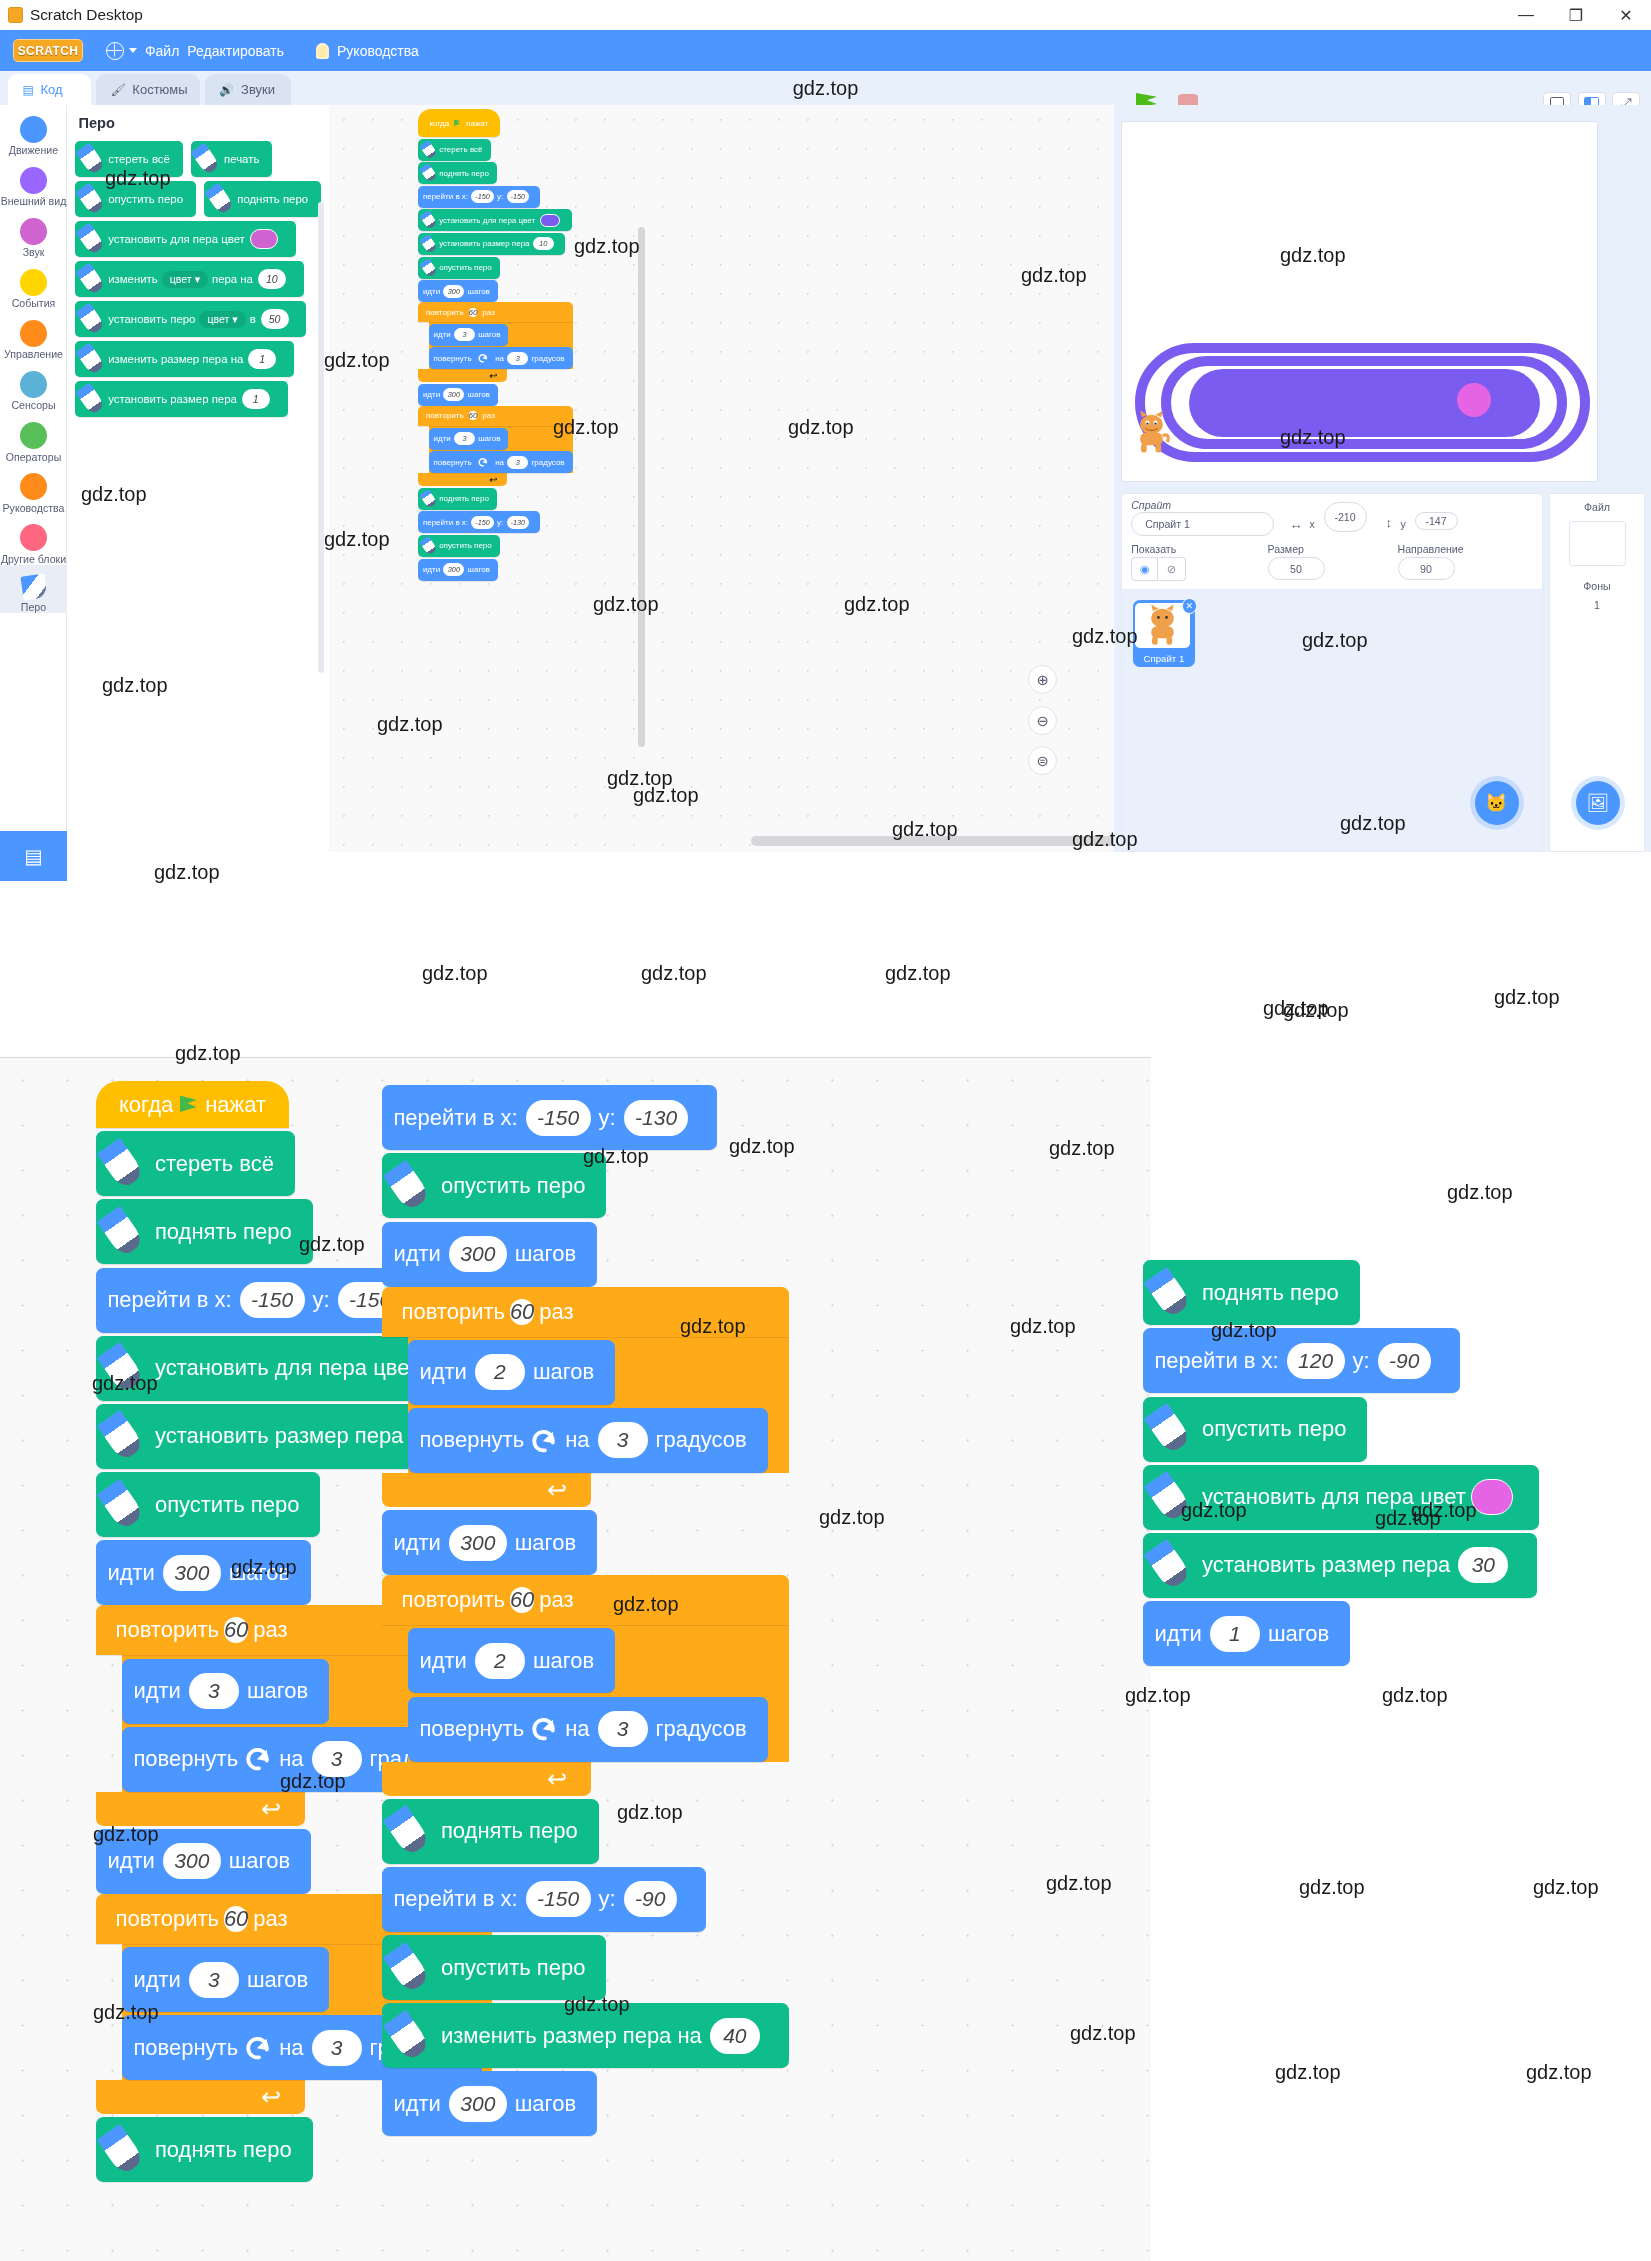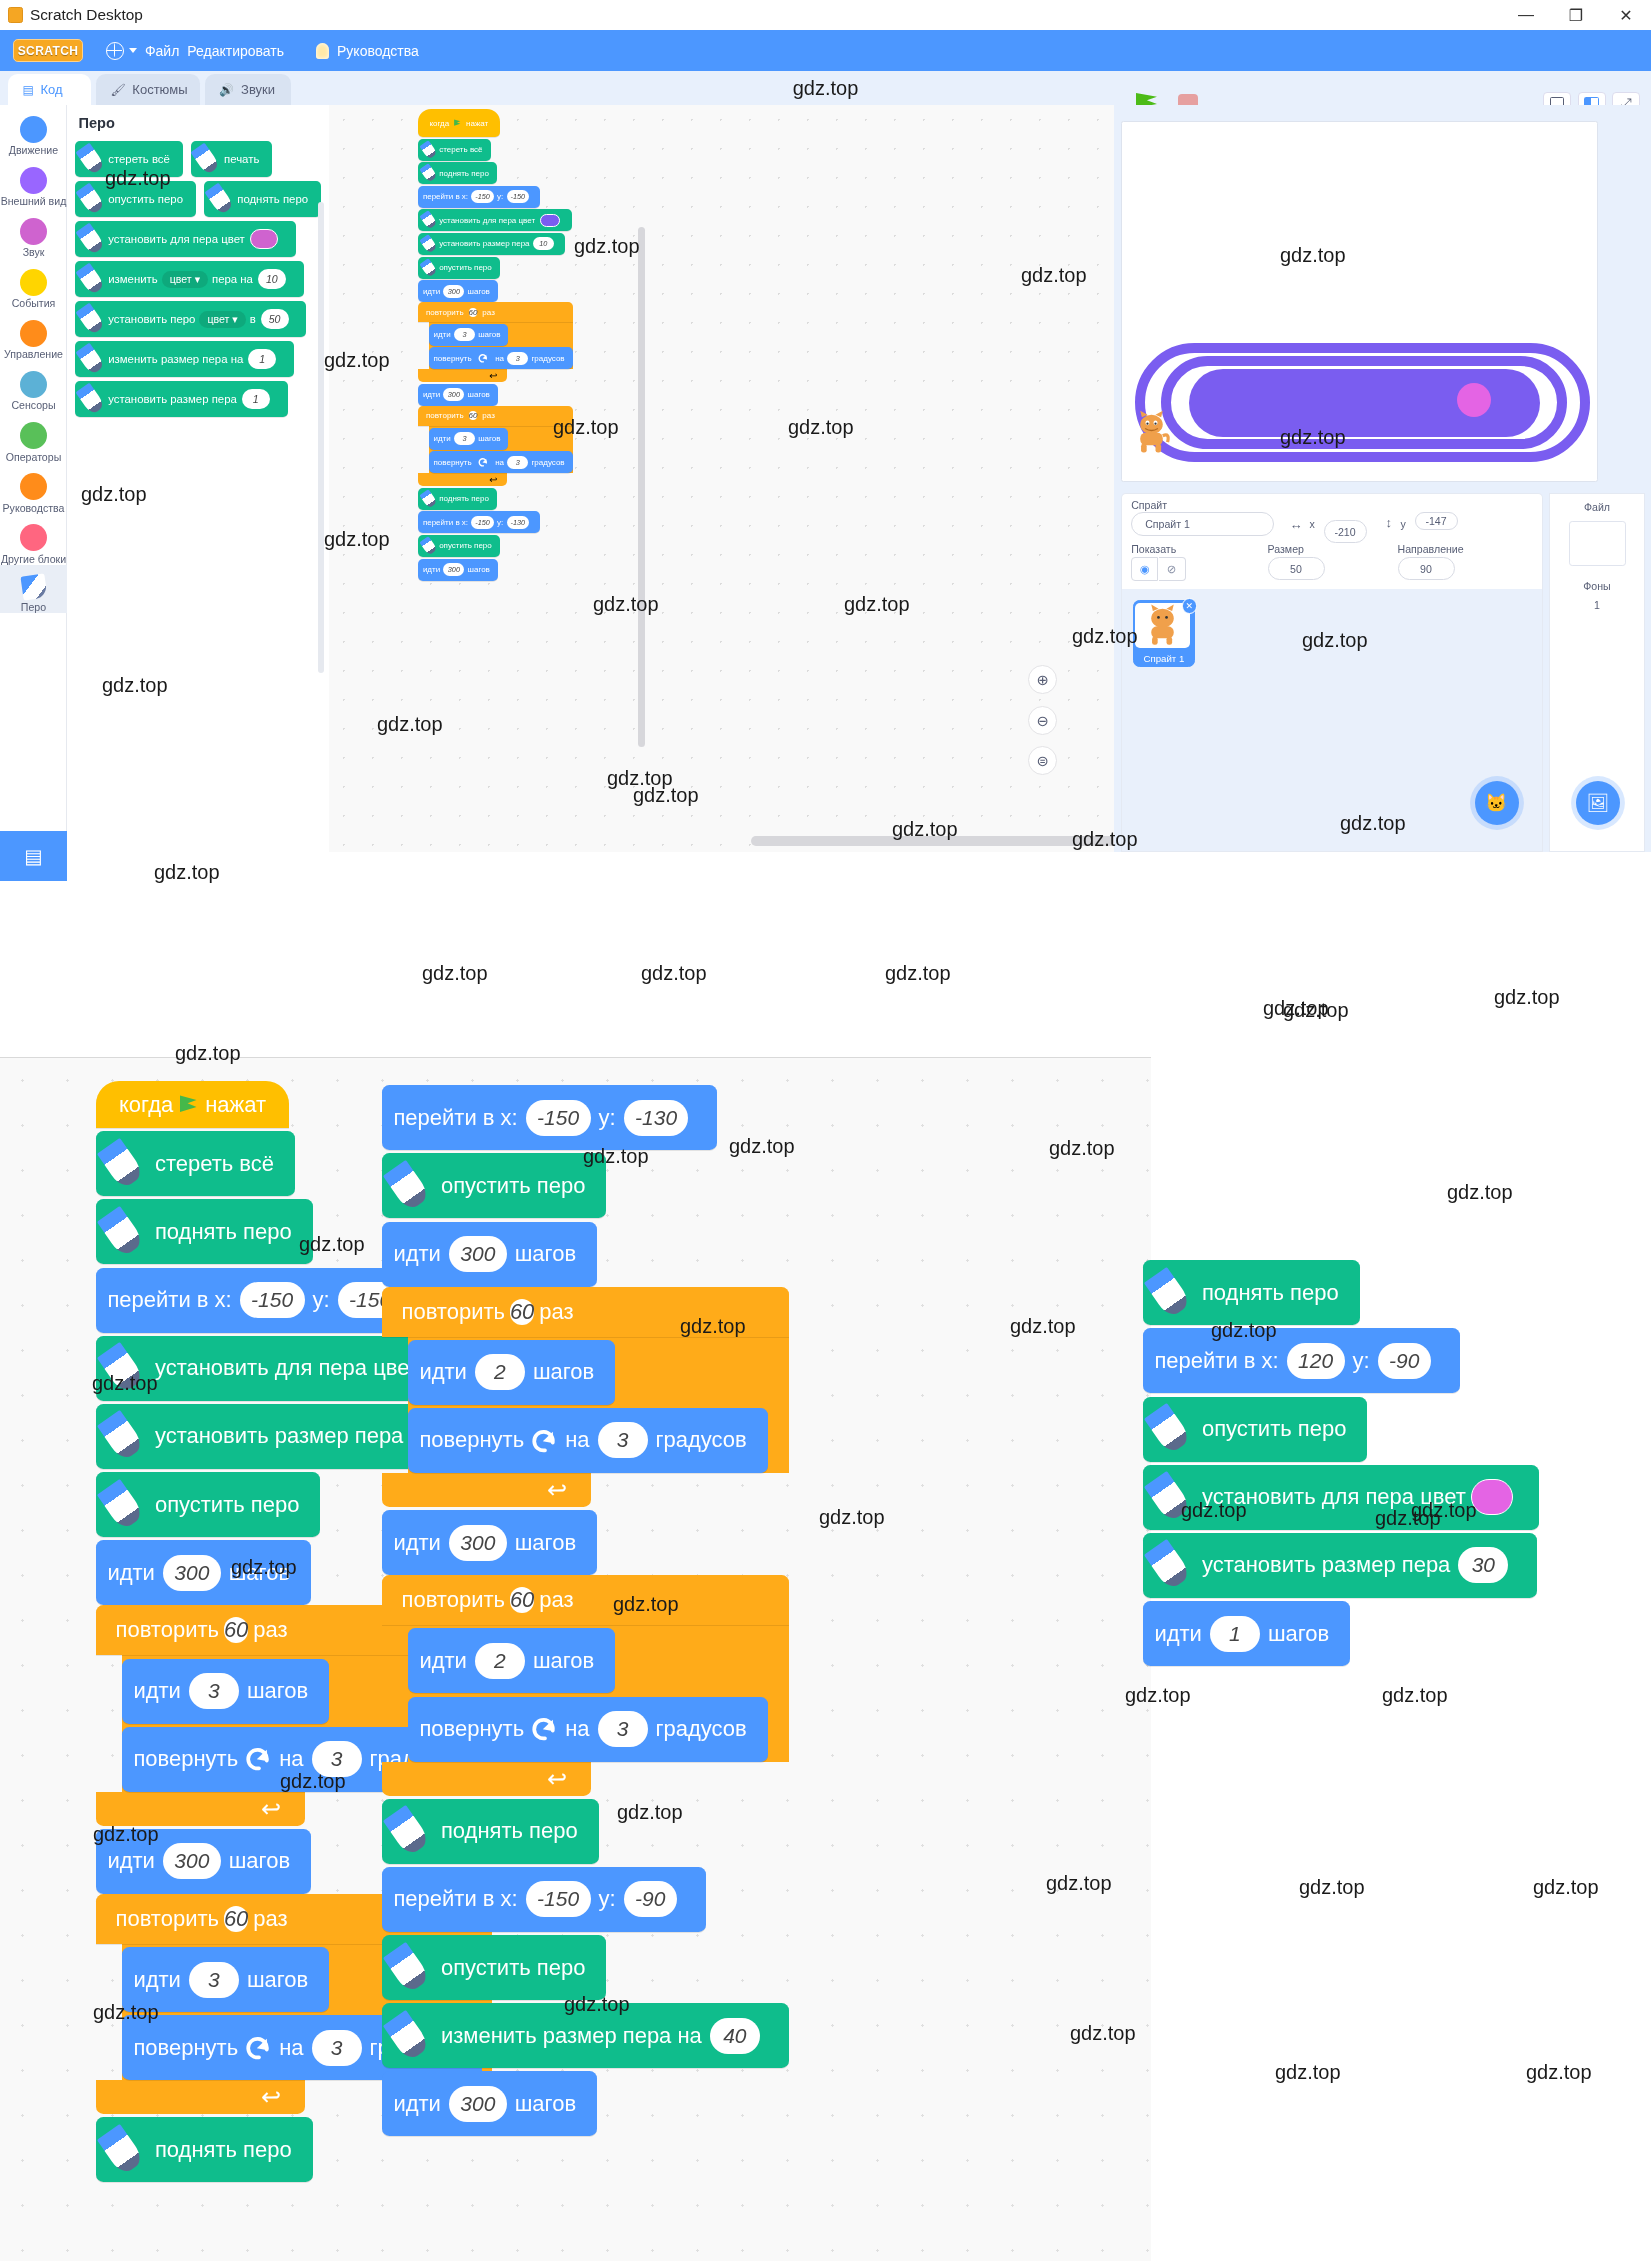--- a/index.html
+++ b/index.html
@@ -544,25 +544,25 @@
           <path d="M16 23 Q24 28 32 23" stroke="#b56a20" stroke-width="1.6" fill="none"></path>
           <rect x="10" y="28" width="28" height="16" rx="7" fill="#f0a04b"></rect>
           <rect x="11" y="42" width="7" height="11" rx="3" fill="#f0a04b"></rect>
           <rect x="29" y="42" width="7" height="11" rx="3" fill="#f0a04b"></rect>
           <path d="M38 32 Q47 28 44 40" stroke="#f0a04b" stroke-width="4" fill="none"></path>
         </svg>
       </div>
     </div>
 
     <div id="sprite-info">
-      <div class="si-label" style="left:9.7px;top:4.9px;">Спрайт</div>
+      <div class="si-label" style="left:9.7px;top:4.9px;font-style:italic;">Спрайт</div>
       <div class="si-pill" style="left:9.7px;top:18px;width:143px;height:24px;justify-content:flex-start;padding-left:13px;">Спрайт 1</div>
       <div style="position:absolute;left:168px;top:23px;font-size:13px;color:#575e75;">↔</div>
       <div class="si-label" style="left:188px;top:24px;">x</div>
-      <div class="si-pill" style="left:202px;top:26px;width:43px;height:23px;">-210</div>
+      <div class="si-pill" style="left:202px;top:8px;width:43px;height:30px;">-210</div>
       <div style="position:absolute;left:264px;top:21px;font-size:13px;color:#575e75;">↕</div>
       <div class="si-label" style="left:279px;top:24px;">y</div>
       <div class="si-pill" style="left:293px;top:18px;width:43px;height:18px;">-147</div>
 
       <div class="si-label" style="left:9.7px;top:49px;">Показать</div>
       <div style="position:absolute;left:9.7px;top:63px;width:27px;height:24px;border:0.8px solid #d8dbe4;border-radius:4px 0 0 4px;display:flex;align-items:center;justify-content:center;color:#4c97ff;font-size:11.4px;">◉</div>
       <div style="position:absolute;left:37px;top:63px;width:27px;height:24px;border:0.8px solid #d8dbe4;border-left:none;border-radius:0 4px 4px 0;display:flex;align-items:center;justify-content:center;color:#8b93a8;font-size:11.4px;">⊘</div>
 
       <div class="si-label" style="left:146px;top:49px;">Размер</div>
       <div class="si-pill" style="left:146px;top:63px;width:57px;height:23px;">50</div>

